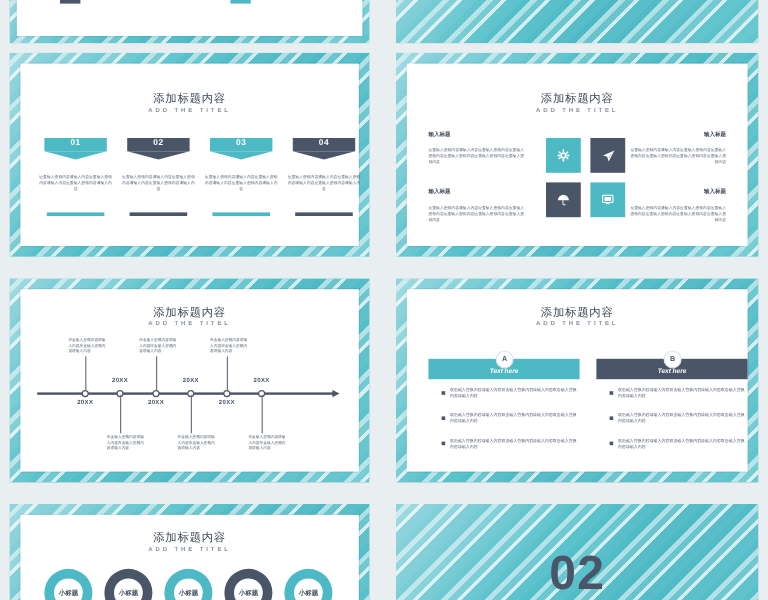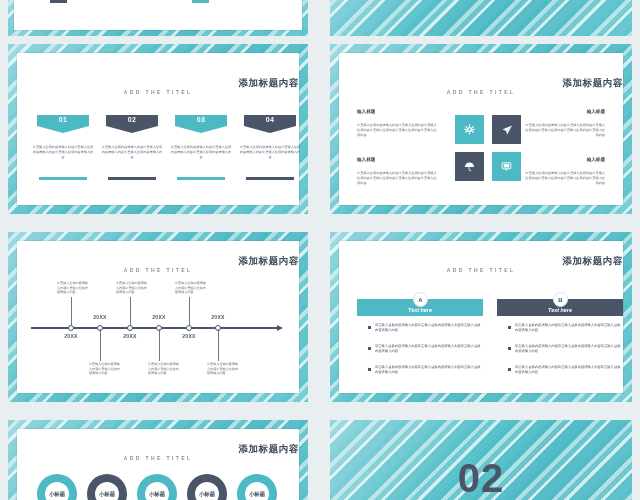--- a/index.html
+++ b/index.html
@@ -30,23 +30,22 @@
   }
   .inner{
     position:absolute;background:#fff;
     box-shadow:0 0 0 1px rgba(0,0,0,.06);
   }
   .slide-shadow{position:absolute;box-shadow:0 1px 3px rgba(0,0,0,.18);pointer-events:none;inset:0;}
 
   
   .ttl-wrap{position:absolute;left:0;right:0;text-align:center;}
   .ttl-cn{
-    font-size:9.5px;font-weight:bold;color:#3f4a5a;letter-spacing:.6px;
+    font-size:9.5px;font-weight:normal;color:#3f4a5a;letter-spacing:.6px;
     line-height:11px;
-    text-align:right;
   }
   .ttl-en{
     font-size:5px;color:#8892a0;letter-spacing:2.4px;margin-top:1px;
     font-weight:bold;
   }
 
   
   .filler{
     color:#5b6676;
     filter:blur(.35px);

